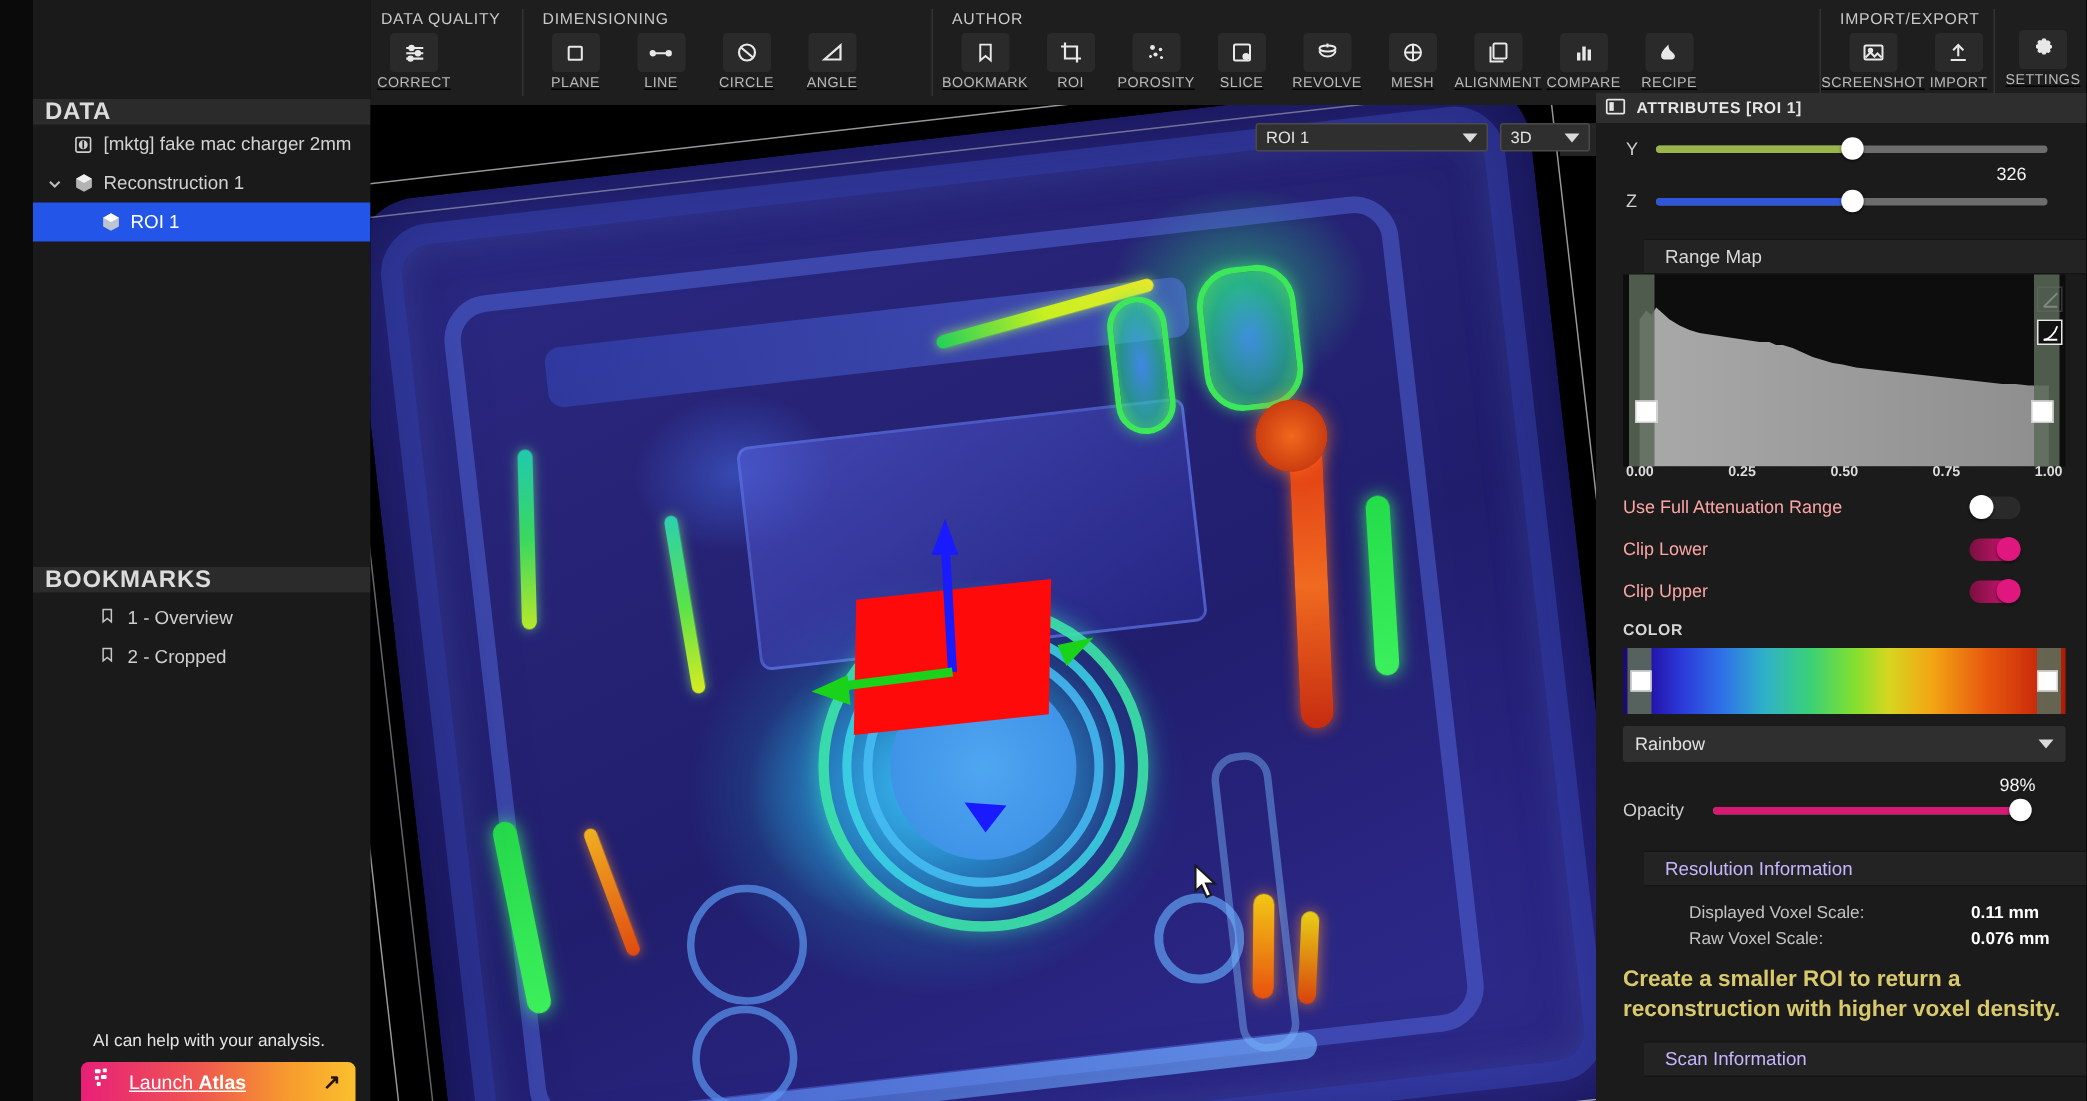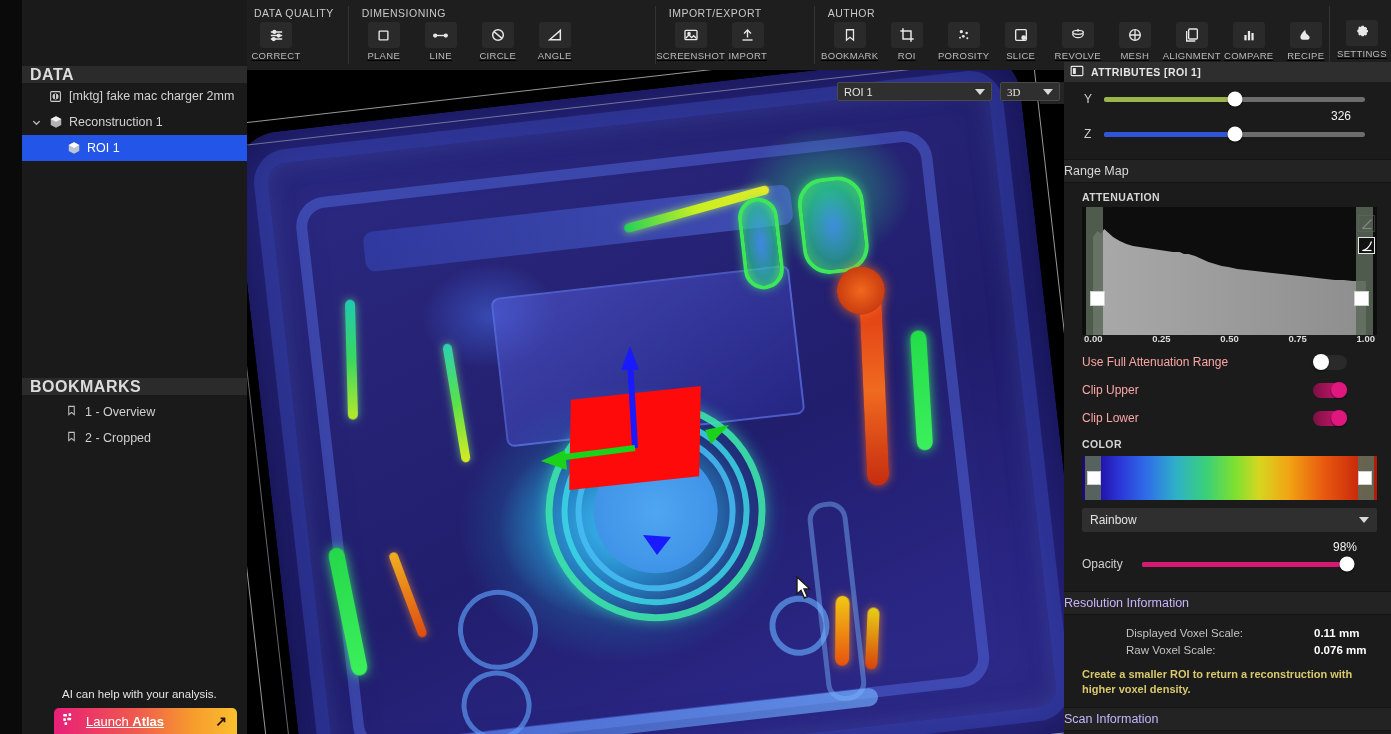--- a/index.html
+++ b/index.html
@@ -124,21 +124,21 @@
   .hot { border-radius: 40px; filter: blur(.4px); }
 
   
   #vp-controls { position: absolute; left: 590px; top: 12px; display: flex; gap: 8px; z-index: 40; }
   .vp-select {
     height: 19px; background: #2f2f2f; border: 1px solid #4a4a4a; border-radius: 2px;
     display: flex; align-items: center; padding: 0 6px; gap: 10px;
     font-size: 11px; color: #e2e2e2; cursor: pointer;
   }
   #vp-select-roi { width: 155px; justify-content: space-between; }
-  #vp-select-mode { width: 60px; justify-content: space-between; font-family: Liberation Serif, serif; }
+  #vp-select-mode { width: 60px; justify-content: space-between; }
   .caret { width: 0; height: 0; border-left: 5px solid transparent; border-right: 5px solid transparent; border-top: 6px solid #dadada; }
 
   
   #gizmo { position: absolute; left: 270px; top: 260px; width: 260px; height: 260px; z-index: 30; }
   #clipplane {
     position: absolute; left: 53px; top: 63px; width: 130px; height: 90px;
     background: #ff0a0a; transform: skewY(-7deg) rotate(1deg);
   }
   #cursor { position: absolute; left: 548px; top: 506px; z-index: 45; }
 
@@ -161,22 +161,22 @@
   .track { position: relative; flex: 1; height: 5px; border-radius: 3px; background: #6d6d6d; }
   .track .fill { position: absolute; left: 0; top: 0; bottom: 0; border-radius: 3px; }
   .track .knob {
     position: absolute; top: 50%; width: 15px; height: 15px; border-radius: 50%;
     background: #fff; transform: translate(-50%,-50%); box-shadow: 0 1px 2px rgba(0,0,0,.6);
   }
   #y-value { text-align: right; font-size: 12px; color: #f2f2f2; padding-right: 40px; margin-top: -1px; }
 
   .sec-hdr {
     height: 24px; background: #232323; border-top: 1px solid #141414; border-bottom: 1px solid #141414;
-    display: flex; align-items: center; 
-    font-size: 12.5px; color: #d8d8d8;
+    display: flex; align-items: center; padding-left: 14px;
+    font-size: 12.5px; color: #d8d8d8; margin-left: 32px;
   }
   .sec-hdr.gold { color: #c4b5fd; }
   .sublabel {
     font-size: 10.5px; color: #d6d6d6; font-weight: bold; letter-spacing: .4px;
     padding: 8px 0 4px 18px;
   }
 
   
   #hist-wrap { position: relative; margin: 0 14px 0 18px; height: 135px; }
   #hist {
@@ -235,21 +235,21 @@
   #opacity-row { display: flex; align-items: center; height: 20px; padding: 0 40px 0 0; }
   #opacity-row .sl-label { width: 78px; padding-left: 18px; font-size: 12px; color: #cfcfcf; }
 
   .info-row {
     display: flex; align-items: center; height: 17px; font-size: 11.5px;
     padding-left: 18px;
   }
   .info-row .k { color: #c3c3c3; width: 188px; }
   .info-row .v { color: #ffffff; font-weight: bold; }
   #res-note {
-    font-size: 11px; color: #d9c96b; font-weight: bold; line-height: 1.35;
+    font-size: 15px; color: #d9c96b; font-weight: bold; line-height: 1.35;
     padding: 9px 16px 0 18px;
   }
 </style>
 </head>
 <body>
 
 <div id="app">
 
   <div id="toolbar">
 
@@ -300,46 +300,20 @@
           </span>
           <span class="lbl">CIRCLE</span>
         </div>
         <div class="tbtn">
           <span class="ico">
             <svg width="16" height="16" viewBox="0 0 24 24" fill="none" stroke="currentColor" stroke-width="2.2">
               <path d="M20 19H4L20 5v14z"></path>
             </svg>
           </span>
           <span class="lbl">ANGLE</span>
-        </div>
-      </div>
-    </div>
-
-    <div class="tgroup" style="margin-left:64px;">
-      <div class="tgroup-title">IMPORT/EXPORT</div>
-      <div class="tgroup-items">
-        <div class="tbtn">
-          <span class="ico">
-            <svg width="16" height="16" viewBox="0 0 24 24" fill="none" stroke="currentColor" stroke-width="2">
-              <rect x="3" y="5" width="18" height="14" rx="1.5"></rect>
-                <circle cx="9" cy="10" r="1.7" fill="currentColor"></circle>
-              <path d="M4 17l5-5 4 4 3-3 4 4" fill="none"></path>
-            </svg>
-          </span>
-          <span class="lbl">SCREENSHOT</span>
-        </div>
-        <div class="tbtn">
-          <span class="ico">
-            <svg width="15" height="16" viewBox="0 0 24 24" fill="none" stroke="currentColor" stroke-width="2.2">
-              <path d="M12 16V4"></path>
-                <path d="M6.5 9.5L12 4l5.5 5.5"></path>
-                <path d="M4 20h16"></path>
-            </svg>
-          </span>
-          <span class="lbl">IMPORT</span>
         </div>
       </div>
     </div>
 
     <div class="tgroup" style="margin-left:30px;">
       <div class="tgroup-title">AUTHOR</div>
       <div class="tgroup-items">
         <div class="tbtn">
           <span class="ico">
             <svg width="14" height="16" viewBox="0 0 24 24" fill="none" stroke="currentColor" stroke-width="2.2">
@@ -416,20 +390,46 @@
           </span>
           <span class="lbl">COMPARE</span>
         </div>
         <div class="tbtn">
           <span class="ico">
             <svg width="16" height="16" viewBox="0 0 24 24" fill="currentColor">
               <path d="M7 19c-2 0-3.4-1.6-3.4-3.6C3.6 11 8 7 11 4c0 5 2 6 4 8 1.6 1.6 2.4 2.6 2.4 3.6C17.4 17.6 16 19 14 19z"></path>
             </svg>
           </span>
           <span class="lbl">RECIPE</span>
+        </div>
+      </div>
+    </div>
+
+    <div class="tgroup" style="margin-left:64px;">
+      <div class="tgroup-title">IMPORT/EXPORT</div>
+      <div class="tgroup-items">
+        <div class="tbtn">
+          <span class="ico">
+            <svg width="16" height="16" viewBox="0 0 24 24" fill="none" stroke="currentColor" stroke-width="2">
+              <rect x="3" y="5" width="18" height="14" rx="1.5"></rect>
+                <circle cx="9" cy="10" r="1.7" fill="currentColor"></circle>
+              <path d="M4 17l5-5 4 4 3-3 4 4" fill="none"></path>
+            </svg>
+          </span>
+          <span class="lbl">SCREENSHOT</span>
+        </div>
+        <div class="tbtn">
+          <span class="ico">
+            <svg width="15" height="16" viewBox="0 0 24 24" fill="none" stroke="currentColor" stroke-width="2.2">
+              <path d="M12 16V4"></path>
+                <path d="M6.5 9.5L12 4l5.5 5.5"></path>
+                <path d="M4 20h16"></path>
+            </svg>
+          </span>
+          <span class="lbl">IMPORT</span>
         </div>
       </div>
     </div>
 
     <div class="tgroup" id="toolbar-settings">
       <div class="tgroup-items">
         <div class="tbtn">
           <span class="ico">
             <svg width="16" height="16" viewBox="0 0 24 24" fill="currentColor">
               <path d="M12 8.5a3.5 3.5 0 1 0 0 7 3.5 3.5 0 0 0 0-7zm9-.5l-2-1 .6-2.2-1.9-1.9L15.5 3l-1-2h-3l-1 2-2.2-.6L6.4 4.3 7 6.5l-2 1v3l2 1-.6 2.2 1.9 1.9 2.2-.6 1 2h3l1-2 2.2.6 1.9-1.9-.6-2.2 2-1z"></path>
@@ -631,21 +631,20 @@
         <span class="track">
           <span class="fill" style="width:50%;background:#2f56d8;"></span>
           <span class="knob" style="left:50%;"></span>
         </span>
       </div>
 
       <div class="sec-hdr" style="margin-top:14px;">
         <span>Range Map</span>
       </div>
 
-      <div class="sublabel">ATTENUATION</div>
 
       <div id="hist-wrap">
         <div id="hist">
           <svg width="100%" height="128" viewBox="0 0 266 128" preserveAspectRatio="none">
             <defs>
               <linearGradient id="histgrad" x1="0" y1="0" x2="1" y2="0">
                 <stop offset="0%" stop-color="#a9a9a9"></stop>
                   <stop offset="55%" stop-color="#9a9a9a"></stop>
                   <stop offset="100%" stop-color="#8e8e8e"></stop>
               </linearGradient>
@@ -679,27 +678,27 @@
         </div>
       </div>
 
       <div class="toggle-row" style="margin-top:6px;">
         <span class="trlabel">Use Full Attenuation Range</span>
         <span class="switch off">
             <span class="sknob"></span>
           </span>
       </div>
       <div class="toggle-row">
-        <span class="trlabel">Clip Upper</span>
+        <span class="trlabel">Clip Lower</span>
         <span class="switch on">
             <span class="sknob"></span>
           </span>
       </div>
       <div class="toggle-row">
-        <span class="trlabel">Clip Lower</span>
+        <span class="trlabel">Clip Upper</span>
         <span class="switch on">
             <span class="sknob"></span>
           </span>
       </div>
 
       <div class="sublabel" style="padding-top:6px;">COLOR</div>
       <div id="colorbar-wrap">
         <div id="colorbar"></div>
         <div class="cb-band" style="left:3px;"></div>
         <div class="cb-band" style="right:3px;"></div>

